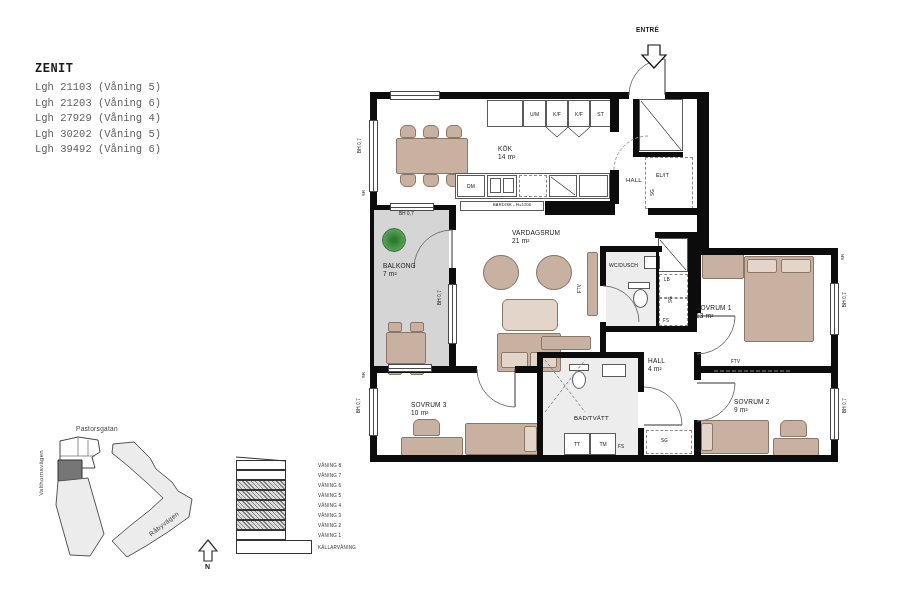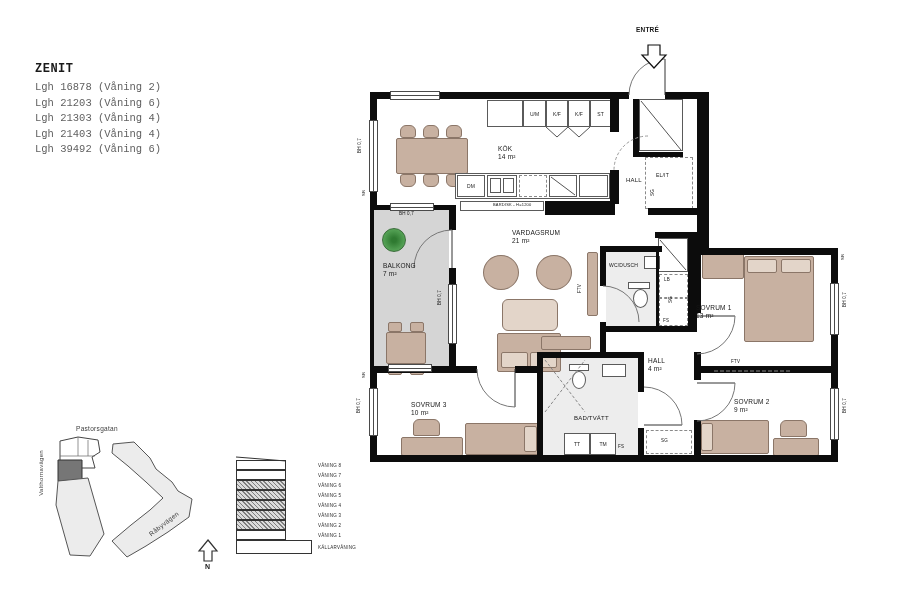--- a/index.html
+++ b/index.html
@@ -39,24 +39,24 @@
   .sec-lab{position:absolute;left:318px;font-size:4.5px;color:#2a2a2a;letter-spacing:.3px;white-space:nowrap;}
   .street{position:absolute;font-size:6.5px;color:#3b3b3b;letter-spacing:.3px;z-index:7;}
 </style>
 </head>
 <body>
 
 <div class="page">
 
   <div class="hdr">
     <div class="title">ZENIT</div>
-    <div class="unit">Lgh 16878 (Våning 2)</div>
+    <div class="unit">Lgh 21103 (Våning 5)</div>
     <div class="unit">Lgh 21203 (Våning 6)</div>
-    <div class="unit">Lgh 21303 (Våning 4)</div>
-    <div class="unit">Lgh 21403 (Våning 4)</div>
+    <div class="unit">Lgh 27929 (Våning 4)</div>
+    <div class="unit">Lgh 30202 (Våning 5)</div>
     <div class="unit">Lgh 39492 (Våning 6)</div>
   </div>
 
   <div class="fill balc" style="left:374px;top:210px;width:75px;height:156px;"></div>
   <div class="fill tile" style="left:606px;top:252px;width:50px;height:74px;"></div>
   <div class="fill tile" style="left:543px;top:358px;width:95px;height:97px;"></div>
 
   <div class="w" style="left:370px;top:92px;width:259px;height:7px;"></div>
   <div class="w" style="left:665px;top:92px;width:39px;height:7px;"></div>
   <div class="w" style="left:697px;top:92px;width:12px;height:163px;"></div>

